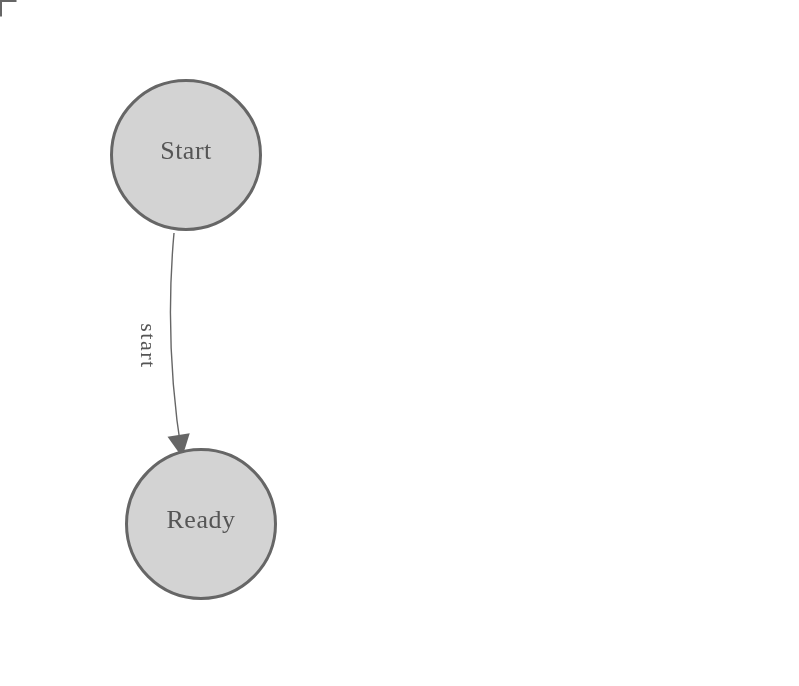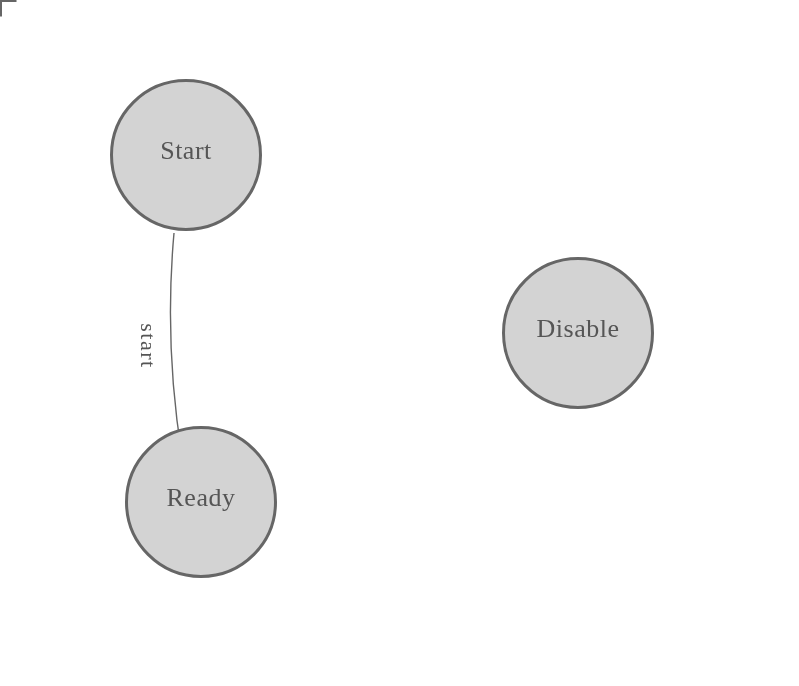--- a/index.html
+++ b/index.html
@@ -37,21 +37,21 @@
     cursor: pointer;
   }
   .state-node .node-label {
     font-size: 26px;
     color: #555555;
     letter-spacing: 0.5px;
     white-space: nowrap;
     user-select: none;
   }
   .node-start   { left: 110px; top: 79px;  }
-  .node-ready   { left: 125px; top: 426px; }
+  .node-ready   { left: 125px; top: 448px; }
   .node-disable { left: 502px; top: 257px; }
   .edge-label {
     position: absolute;
     left: 148px;
     top: 346px;
     transform: translate(-50%, -50%) rotate(90deg);
     font-size: 22px;
     letter-spacing: 1.5px;
     color: #555555;
     white-space: nowrap;
@@ -78,17 +78,14 @@
   <div class="edge-label">start</div>
 
   <div class="state-node node-start">
     <span class="node-label">Start</span>
   </div>
 
   <div class="state-node node-ready">
     <span class="node-label">Ready</span>
   </div>
 
-  <div class="state-node node-disable">
-    <span class="node-label">Disable</span>
-  </div>
 
 </div>
 
 </body></html>

